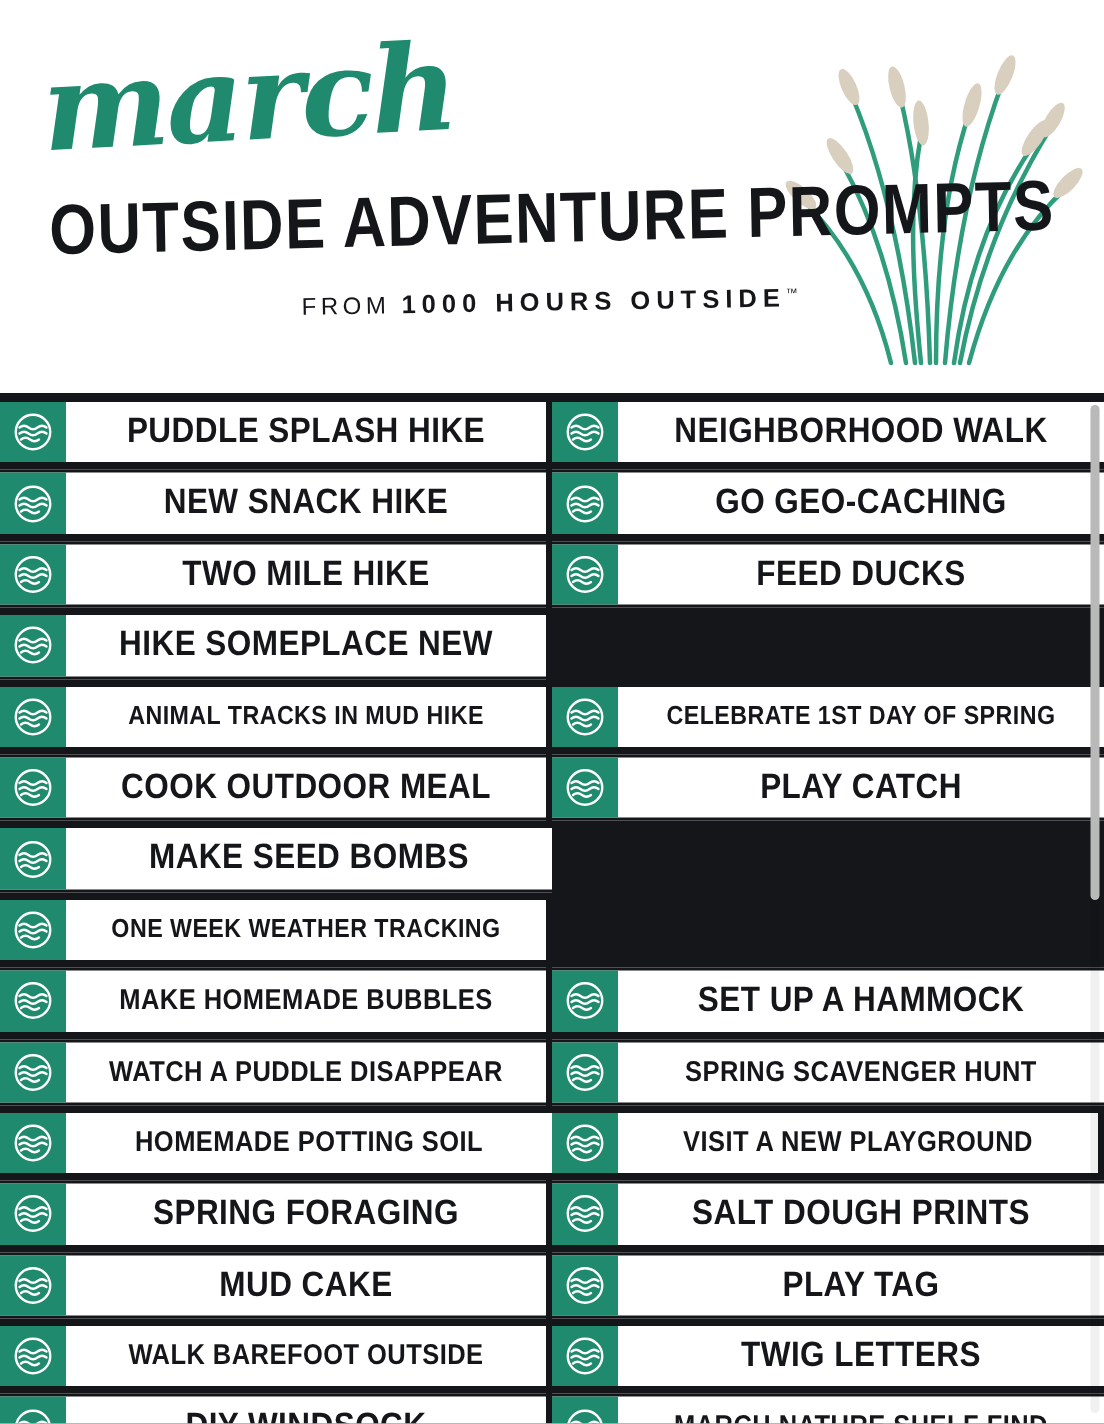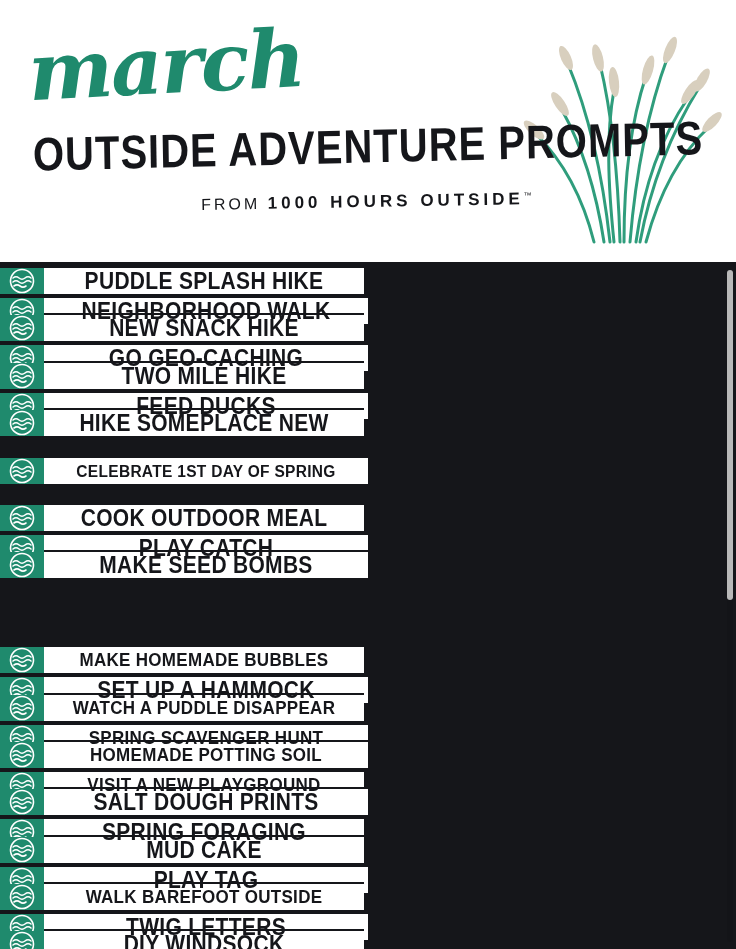--- a/index.html
+++ b/index.html
@@ -98,21 +98,20 @@
     bottom: 0;
     background: #15161a;
     padding-top: 4px;
     box-sizing: border-box;
   }
   .row {
     display: flex;
     height: 44.4px;
     margin-bottom: 3px;
     box-sizing: border-box;
-    flex-direction: column;
   }
   .cell {
     display: flex;
     align-items: stretch;
     width: 50%;
     box-sizing: border-box;
     background: #ffffff;
     border-top: 2px solid #15161a;
     border-bottom: 2px solid #15161a;
   }
@@ -287,20 +286,31 @@
               <circle cx="13" cy="13" r="11.5" fill="none" stroke="#ffffff" stroke-width="1.6"></circle>
               <path d="M4 10 q3 -2.4 6 0 t6 0 t6 0" fill="none" stroke="#ffffff" stroke-width="1.6" stroke-linecap="round"></path>
               <path d="M4 14 q3 -2.4 6 0 t6 0 t6 0" fill="none" stroke="#ffffff" stroke-width="1.6" stroke-linecap="round"></path>
               <path d="M5 18 q3 -2.2 6 0 t6 0" fill="none" stroke="#ffffff" stroke-width="1.6" stroke-linecap="round"></path>
             </svg>
           </div>
           <div class="cell-text">HIKE SOMEPLACE NEW</div>
         </div>
       </div>
       <div class="row">
+        <div class="cell left">
+          <div class="badge">
+            <svg width="26" height="26" viewBox="0 0 26 26" xmlns="http://www.w3.org/2000/svg">
+              <circle cx="13" cy="13" r="11.5" fill="none" stroke="#ffffff" stroke-width="1.6"></circle>
+              <path d="M4 10 q3 -2.4 6 0 t6 0 t6 0" fill="none" stroke="#ffffff" stroke-width="1.6" stroke-linecap="round"></path>
+              <path d="M4 14 q3 -2.4 6 0 t6 0 t6 0" fill="none" stroke="#ffffff" stroke-width="1.6" stroke-linecap="round"></path>
+              <path d="M5 18 q3 -2.2 6 0 t6 0" fill="none" stroke="#ffffff" stroke-width="1.6" stroke-linecap="round"></path>
+            </svg>
+          </div>
+          <div class="cell-text xs">ANIMAL TRACKS IN MUD HIKE</div>
+        </div>
         <div class="cell right">
           <div class="badge">
             <svg width="26" height="26" viewBox="0 0 26 26" xmlns="http://www.w3.org/2000/svg">
               <circle cx="13" cy="13" r="11.5" fill="none" stroke="#ffffff" stroke-width="1.6"></circle>
               <path d="M4 10 q3 -2.4 6 0 t6 0 t6 0" fill="none" stroke="#ffffff" stroke-width="1.6" stroke-linecap="round"></path>
               <path d="M4 14 q3 -2.4 6 0 t6 0 t6 0" fill="none" stroke="#ffffff" stroke-width="1.6" stroke-linecap="round"></path>
               <path d="M5 18 q3 -2.2 6 0 t6 0" fill="none" stroke="#ffffff" stroke-width="1.6" stroke-linecap="round"></path>
             </svg>
           </div>
           <div class="cell-text xs">CELEBRATE 1ST DAY OF SPRING</div>
@@ -337,20 +347,31 @@
               <circle cx="13" cy="13" r="11.5" fill="none" stroke="#ffffff" stroke-width="1.6"></circle>
               <path d="M4 10 q3 -2.4 6 0 t6 0 t6 0" fill="none" stroke="#ffffff" stroke-width="1.6" stroke-linecap="round"></path>
               <path d="M4 14 q3 -2.4 6 0 t6 0 t6 0" fill="none" stroke="#ffffff" stroke-width="1.6" stroke-linecap="round"></path>
               <path d="M5 18 q3 -2.2 6 0 t6 0" fill="none" stroke="#ffffff" stroke-width="1.6" stroke-linecap="round"></path>
             </svg>
           </div>
           <div class="cell-text">MAKE SEED BOMBS</div>
         </div>
       </div>
       <div class="row">
+        <div class="cell left">
+          <div class="badge">
+            <svg width="26" height="26" viewBox="0 0 26 26" xmlns="http://www.w3.org/2000/svg">
+              <circle cx="13" cy="13" r="11.5" fill="none" stroke="#ffffff" stroke-width="1.6"></circle>
+              <path d="M4 10 q3 -2.4 6 0 t6 0 t6 0" fill="none" stroke="#ffffff" stroke-width="1.6" stroke-linecap="round"></path>
+              <path d="M4 14 q3 -2.4 6 0 t6 0 t6 0" fill="none" stroke="#ffffff" stroke-width="1.6" stroke-linecap="round"></path>
+              <path d="M5 18 q3 -2.2 6 0 t6 0" fill="none" stroke="#ffffff" stroke-width="1.6" stroke-linecap="round"></path>
+            </svg>
+          </div>
+          <div class="cell-text xs">ONE WEEK WEATHER TRACKING</div>
+        </div>
       </div>
       <div class="row">
         <div class="cell left">
           <div class="badge">
             <svg width="26" height="26" viewBox="0 0 26 26" xmlns="http://www.w3.org/2000/svg">
               <circle cx="13" cy="13" r="11.5" fill="none" stroke="#ffffff" stroke-width="1.6"></circle>
               <path d="M4 10 q3 -2.4 6 0 t6 0 t6 0" fill="none" stroke="#ffffff" stroke-width="1.6" stroke-linecap="round"></path>
               <path d="M4 14 q3 -2.4 6 0 t6 0 t6 0" fill="none" stroke="#ffffff" stroke-width="1.6" stroke-linecap="round"></path>
               <path d="M5 18 q3 -2.2 6 0 t6 0" fill="none" stroke="#ffffff" stroke-width="1.6" stroke-linecap="round"></path>
             </svg>
@@ -411,41 +432,41 @@
               <circle cx="13" cy="13" r="11.5" fill="none" stroke="#ffffff" stroke-width="1.6"></circle>
               <path d="M4 10 q3 -2.4 6 0 t6 0 t6 0" fill="none" stroke="#ffffff" stroke-width="1.6" stroke-linecap="round"></path>
               <path d="M4 14 q3 -2.4 6 0 t6 0 t6 0" fill="none" stroke="#ffffff" stroke-width="1.6" stroke-linecap="round"></path>
               <path d="M5 18 q3 -2.2 6 0 t6 0" fill="none" stroke="#ffffff" stroke-width="1.6" stroke-linecap="round"></path>
             </svg>
           </div>
           <div class="cell-text sm">VISIT A NEW PLAYGROUND</div>
         </div>
       </div>
       <div class="row">
+        <div class="cell left">
+          <div class="badge">
+            <svg width="26" height="26" viewBox="0 0 26 26" xmlns="http://www.w3.org/2000/svg">
+              <circle cx="13" cy="13" r="11.5" fill="none" stroke="#ffffff" stroke-width="1.6"></circle>
+              <path d="M4 10 q3 -2.4 6 0 t6 0 t6 0" fill="none" stroke="#ffffff" stroke-width="1.6" stroke-linecap="round"></path>
+              <path d="M4 14 q3 -2.4 6 0 t6 0 t6 0" fill="none" stroke="#ffffff" stroke-width="1.6" stroke-linecap="round"></path>
+              <path d="M5 18 q3 -2.2 6 0 t6 0" fill="none" stroke="#ffffff" stroke-width="1.6" stroke-linecap="round"></path>
+            </svg>
+          </div>
+          <div class="cell-text">SPRING FORAGING</div>
+        </div>
         <div class="cell right">
           <div class="badge">
             <svg width="26" height="26" viewBox="0 0 26 26" xmlns="http://www.w3.org/2000/svg">
               <circle cx="13" cy="13" r="11.5" fill="none" stroke="#ffffff" stroke-width="1.6"></circle>
               <path d="M4 10 q3 -2.4 6 0 t6 0 t6 0" fill="none" stroke="#ffffff" stroke-width="1.6" stroke-linecap="round"></path>
               <path d="M4 14 q3 -2.4 6 0 t6 0 t6 0" fill="none" stroke="#ffffff" stroke-width="1.6" stroke-linecap="round"></path>
               <path d="M5 18 q3 -2.2 6 0 t6 0" fill="none" stroke="#ffffff" stroke-width="1.6" stroke-linecap="round"></path>
             </svg>
           </div>
           <div class="cell-text">SALT DOUGH PRINTS</div>
-        </div>
-        <div class="cell left">
-          <div class="badge">
-            <svg width="26" height="26" viewBox="0 0 26 26" xmlns="http://www.w3.org/2000/svg">
-              <circle cx="13" cy="13" r="11.5" fill="none" stroke="#ffffff" stroke-width="1.6"></circle>
-              <path d="M4 10 q3 -2.4 6 0 t6 0 t6 0" fill="none" stroke="#ffffff" stroke-width="1.6" stroke-linecap="round"></path>
-              <path d="M4 14 q3 -2.4 6 0 t6 0 t6 0" fill="none" stroke="#ffffff" stroke-width="1.6" stroke-linecap="round"></path>
-              <path d="M5 18 q3 -2.2 6 0 t6 0" fill="none" stroke="#ffffff" stroke-width="1.6" stroke-linecap="round"></path>
-            </svg>
-          </div>
-          <div class="cell-text">SPRING FORAGING</div>
         </div>
       </div>
       <div class="row">
         <div class="cell left">
           <div class="badge">
             <svg width="26" height="26" viewBox="0 0 26 26" xmlns="http://www.w3.org/2000/svg">
               <circle cx="13" cy="13" r="11.5" fill="none" stroke="#ffffff" stroke-width="1.6"></circle>
               <path d="M4 10 q3 -2.4 6 0 t6 0 t6 0" fill="none" stroke="#ffffff" stroke-width="1.6" stroke-linecap="round"></path>
               <path d="M4 14 q3 -2.4 6 0 t6 0 t6 0" fill="none" stroke="#ffffff" stroke-width="1.6" stroke-linecap="round"></path>
               <path d="M5 18 q3 -2.2 6 0 t6 0" fill="none" stroke="#ffffff" stroke-width="1.6" stroke-linecap="round"></path>

